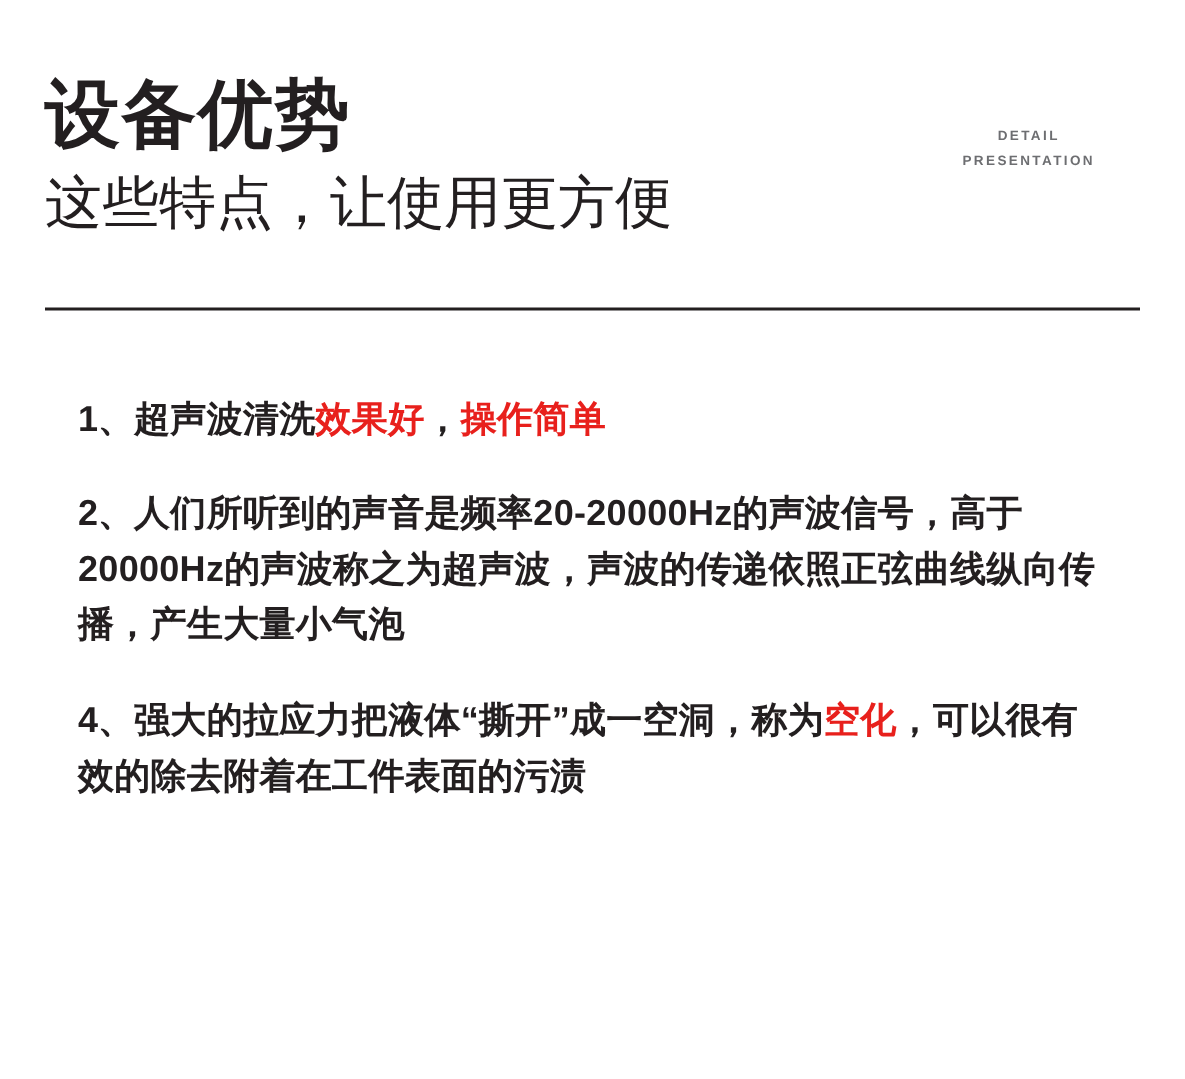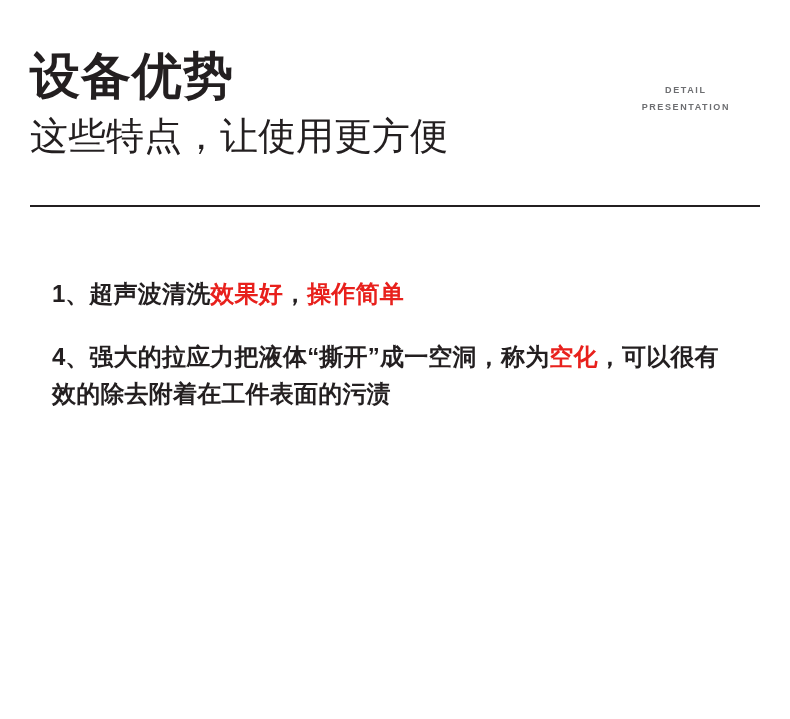--- a/index.html
+++ b/index.html
@@ -56,21 +56,21 @@
   }
   
   .divider {
     margin: 44px 0 0 0;
     height: 2px;
     background: #231f20;
     width: 730px;
   }
   
   .content {
-    padding: 44px 22px 0 22px;
+    padding: 30px 22px 0 22px;
   }
   .item {
     font-size: 24px;
     font-weight: bold;
     line-height: 1.55;
     color: #231f20;
     margin-bottom: 26px;
     letter-spacing: 0.2px;
   }
   .item:last-child {
@@ -94,16 +94,17 @@
     <div class="corner-label">
       <div>DETAIL</div>
       <div>PRESENTATION</div>
     </div>
   </div>
 
   <div class="divider"></div>
 
   <div class="content" id="feature-list">
       <p class="item"><span class="num">1、</span><span>超声波清洗</span><span class="hl">效果好</span><span>，</span><span class="hl">操作简单</span></p>
+      <p class="item"><span class="num">2、</span><span>人们所听到的声音是频率20-20000Hz的声波信号，高于20000Hz的声波称之为超声波，声波的传递依照正弦曲线纵向传播，产生大量小气泡</span></p>
       <p class="item"><span class="num">4、</span><span>强大的拉应力把液体“撕开”成一空洞，称为</span><span class="hl">空化</span><span>，可以很有效的除去附着在工件表面的污渍</span></p>
     </div>
 
 </div>
 
 </body></html>

